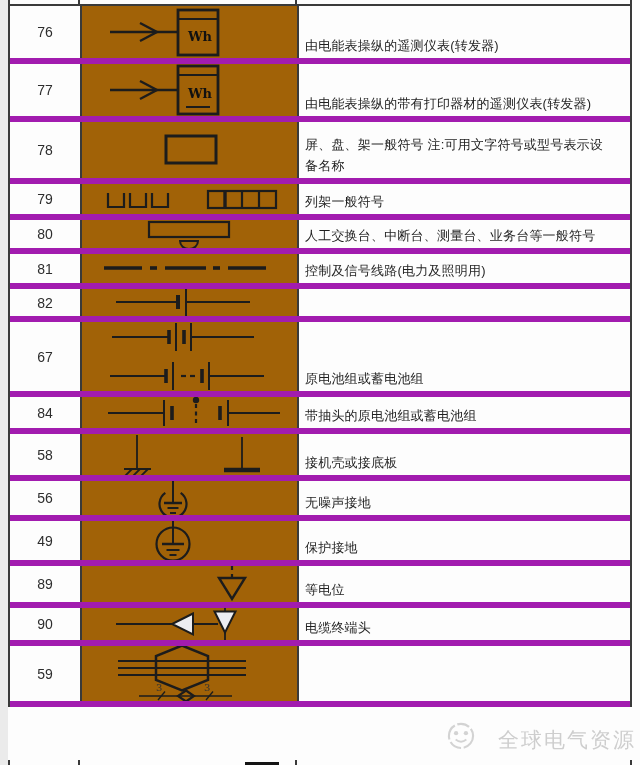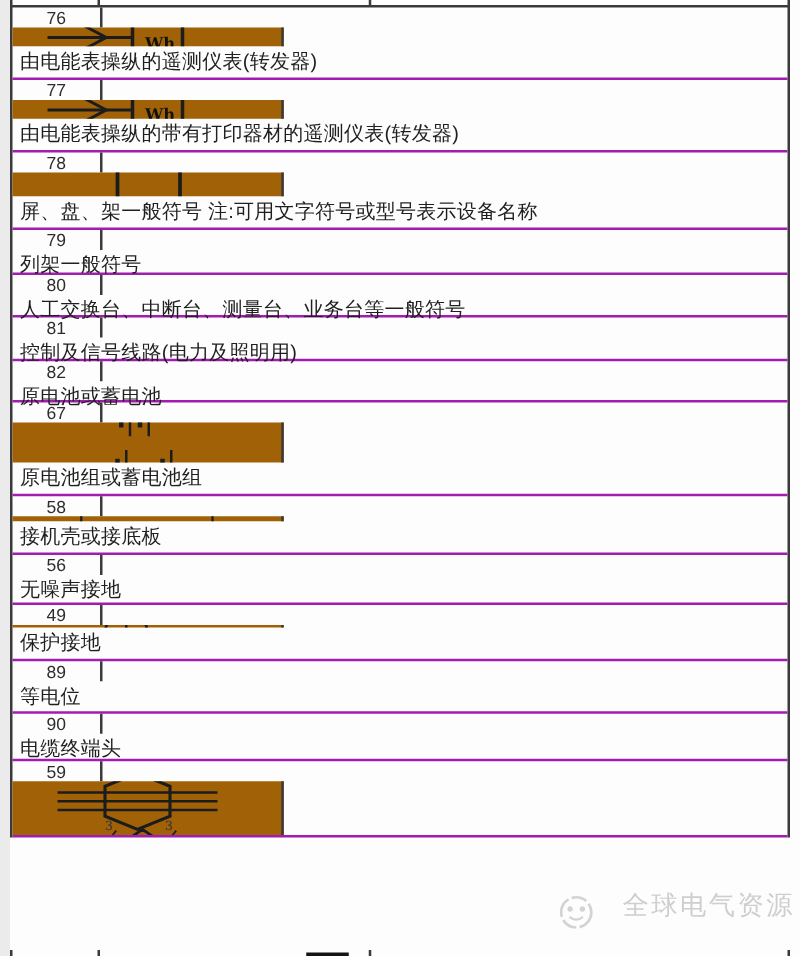--- a/index.html
+++ b/index.html
@@ -4,40 +4,40 @@
 <style>
   * { margin:0; padding:0; box-sizing:border-box; }
   body { width:640px; height:765px; position:relative; background:#fdfdfd;
          font-family:"Liberation Sans", sans-serif; overflow:hidden; }
   .left-strip { position:absolute; left:0; top:0; width:8px; height:765px; background:#ebebeb; }
   .top-strip { position:absolute; left:8px; top:0; width:624px; height:4px; background:#fdfdfd; }
   .top-strip .stub { position:absolute; top:0; width:2px; height:4px; background:#3a3a3a; }
 
   .symtable { position:absolute; left:8px; top:4px; width:624px;
               border:2px solid #3a3a3a; border-bottom:none; background:#fdfdfd; }
-  .row { display:flex; border-bottom:2px solid #a21caf;flex-direction:column; }
+  .row { display:flex; border-bottom:6px solid #a21caf; }
   .c1 { width:72px; border-right:2px solid #3a3a3a; display:flex;
         align-items:center; justify-content:center;
         font-size:14px; color:#2d2d2d; }
   .c2 { width:217px; border-right:2px solid #3a3a3a; background:#a16207;
         display:flex; align-items:center; justify-content:center; overflow:hidden; }
-  .c3 { flex:1; display:flex; align-items:flex-start; padding:2px 18px 2px 6px;
-        font-size:16px; line-height:21px; color:#1f1f1f; letter-spacing:0.2px; }
+  .c3 { flex:1; display:flex; align-items:flex-end; padding:2px 18px 2px 6px;
+        font-size:13px; line-height:21px; color:#1f1f1f; letter-spacing:0.2px; }
   svg { display:block; }
   svg .ln { stroke:#1c1c1c; fill:none; }
   svg text { fill:#111; }
   .whtext { font-family:"DejaVu Serif", serif; font-weight:bold; font-size:13px; }
   .ticktext { font-family:"DejaVu Serif", serif; font-size:10px; fill:#333; }
 
   .bottom-strip { position:absolute; left:8px; top:760px; width:624px; height:5px; background:#fdfdfd; }
   .bottom-strip .stub { position:absolute; top:0; width:2px; height:5px; background:#3a3a3a; }
   .next-symbol-sliver { position:absolute; left:245px; top:761.5px; width:34px; height:3.5px; background:#141414; }
 
   .watermark { position:absolute; left:444px; top:710px; width:192px; height:44px;
-               display:flex; align-items:flex-start; gap:20px; opacity:0.85; }
+               display:flex; align-items:flex-end; gap:20px; opacity:0.85; }
   .watermark-text { font-size:21px; letter-spacing:2px; color:#c6c6c6; white-space:nowrap; }
 </style>
 </head>
 <body>
 
 <div class="left-strip"></div>
 <div class="top-strip">
   <div class="stub" style="left:0px"></div>
   <div class="stub" style="left:70px"></div>
   <div class="stub" style="left:287px"></div>
@@ -153,23 +153,20 @@
         <span>82</span>
       </div>
     <div class="c2">
       <svg width="215" height="31" viewBox="0 0 215 31">
         <line class="ln" x1="34" y1="15" x2="96" y2="15" stroke-width="2"></line>
         <line class="ln" x1="96" y1="8" x2="96" y2="22" stroke-width="4"></line>
         <line class="ln" x1="104" y1="2" x2="104" y2="29" stroke-width="2"></line>
         <line class="ln" x1="104" y1="15" x2="168" y2="15" stroke-width="2"></line>
       </svg>
     </div>
-    <div class="c3">
-        <span>原电池或蓄电池</span>
-      </div>
   </div>
 
   <div class="row" style="height:75px">
     <div class="c1">
         <span>67</span>
       </div>
     <div class="c2">
       <svg width="215" height="73" viewBox="0 0 215 73">
         <line class="ln" x1="30" y1="17" x2="87" y2="17" stroke-width="2"></line>
         <line class="ln" x1="87" y1="10" x2="87" y2="24" stroke-width="3.6"></line>
@@ -185,20 +182,40 @@
         <line class="ln" x1="120" y1="49" x2="120" y2="63" stroke-width="3.6"></line>
         <line class="ln" x1="127" y1="42" x2="127" y2="70" stroke-width="2"></line>
         <line class="ln" x1="127" y1="56" x2="182" y2="56" stroke-width="2"></line>
       </svg>
     </div>
     <div class="c3">
         <span>原电池组或蓄电池组</span>
       </div>
   </div>
 
+  <div class="row" style="height:37px">
+    <div class="c1">
+        <span>84</span>
+      </div>
+    <div class="c2">
+      <svg width="215" height="35" viewBox="0 0 215 35">
+        <line class="ln" x1="26" y1="18" x2="82" y2="18" stroke-width="2"></line>
+        <line class="ln" x1="82" y1="5" x2="82" y2="31" stroke-width="2"></line>
+        <line class="ln" x1="90" y1="11" x2="90" y2="25" stroke-width="3.6"></line>
+        <circle cx="114" cy="5" r="3.2" fill="#1c1c1c"></circle>
+        <line class="ln" x1="114" y1="9" x2="114" y2="31" stroke-width="2.2" stroke-dasharray="4,3.5"></line>
+        <line class="ln" x1="138" y1="11" x2="138" y2="25" stroke-width="3.6"></line>
+        <line class="ln" x1="146" y1="5" x2="146" y2="31" stroke-width="2"></line>
+        <line class="ln" x1="146" y1="18" x2="198" y2="18" stroke-width="2"></line>
+      </svg>
+    </div>
+    <div class="c3">
+        <span>带抽头的原电池组或蓄电池组</span>
+      </div>
+  </div>
 
 
   <div class="row" style="height:47px">
     <div class="c1">
         <span>58</span>
       </div>
     <div class="c2">
       <svg width="215" height="45" viewBox="0 0 215 45">
         <line class="ln" x1="55" y1="3" x2="55" y2="37" stroke-width="1.8"></line>
         <line class="ln" x1="42" y1="37" x2="69" y2="37" stroke-width="2"></line>

